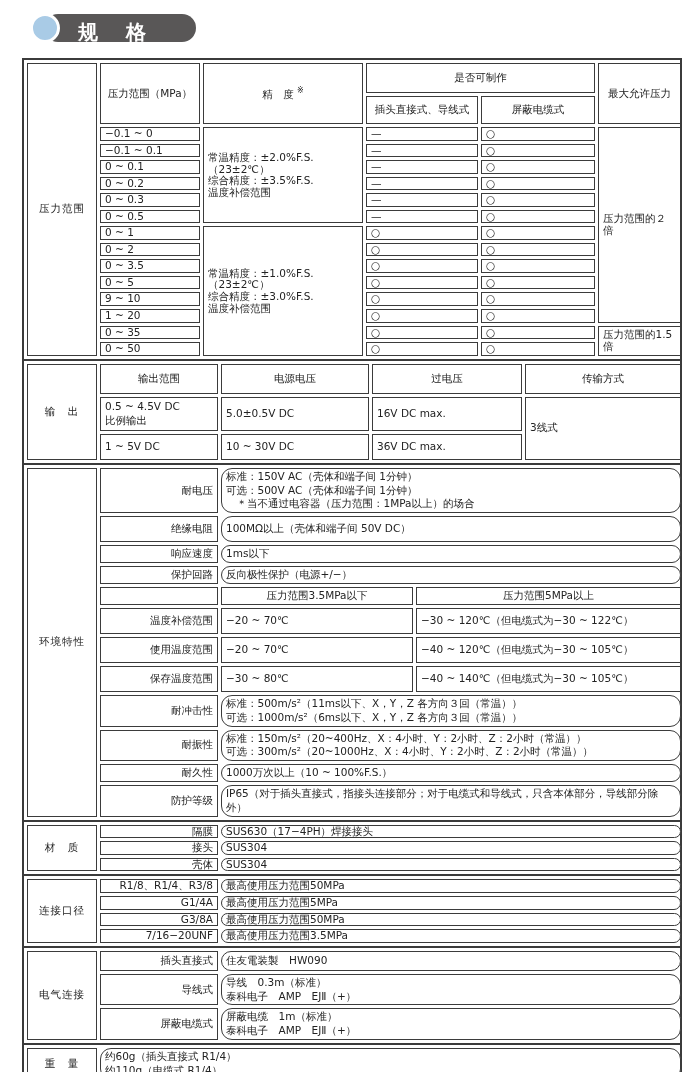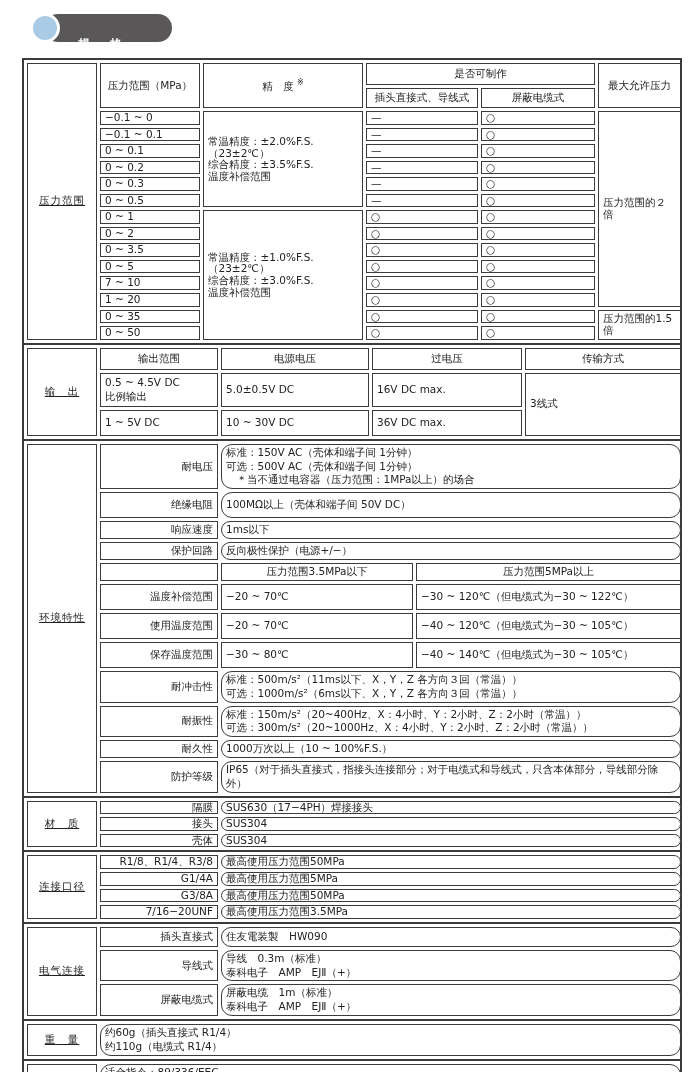--- a/index.html
+++ b/index.html
@@ -13,44 +13,44 @@
 
   
   .title-wrap { position:relative; height:32px; margin:2px 0 14px 8px; width:220px; }
   .title-circle {
     position:absolute; left:0; top:1px; width:30px; height:30px; border-radius:50%;
     background:#a9cbe6; border:3px solid #fff; z-index:2;
   }
   .title-badge {
     position:absolute; left:14px; top:2px; height:28px; line-height:28px;
     background:#595757; color:#fff; border-radius:14px;
-    font-size:12px; font-weight:bold; letter-spacing:4px;
-    padding:16px 46px 0 34px; white-space:nowrap;
+    font-size:20px; font-weight:bold; letter-spacing:4px;
+    padding:4px 46px 0 34px; white-space:nowrap;
   }
 
   
   .spec { border:2px solid #3b3b3b; background:#fff; }
   table.sec { width:100%; border-collapse:separate; border-spacing:3px; table-layout:fixed; }
   table.sec td {
     border:1px solid #3b3b3b; background:#fff;
     font-size:10.5px; line-height:1.32; padding:1px 4px; vertical-align:middle;
   }
-  td.lbl { background:#d3e4ef; text-align:center; letter-spacing:1px;text-decoration:underline; }
+  td.lbl { background:#d3e4ef; text-align:center; letter-spacing:1px; }
   td.hd  { background:#d3e4ef; text-align:center; }
   td.pn  { text-align:right; }
   td.ctr { text-align:left; }
   td.val { text-align:left; padding-left:8px; white-space:pre-line;border-radius:11px; }
   td.acc { text-align:left; padding-left:14px; white-space:pre-line; }
   td.indent { padding-left:135px; white-space:pre-line;margin-left:46px; }
   .divider { height:2px; background:#3b3b3b; }
 
   
   tr.dr td { height:12px; padding:0 4px; line-height:1.1; }
-  tr.hr1 td { height:22px; }
-  tr.hr2 td { height:20px;margin-top:47px; }
+  tr.hr1 td { height:30px; }
+  tr.hr2 td { height:28px;margin-top:47px; }
   td.h26 { height:26px; }
   td.h20 { height:20px; }
   sup { font-size:8px; }
 </style>
 </head>
 <body>
 
 <div class="page">
 
   <div class="title-wrap">
@@ -132,21 +132,21 @@
         <td class="ctr">0 ~ 3.5</td>
         <td class="ctr">○</td>
         <td class="ctr">○</td>
       </tr>
       <tr class="dr">
         <td class="ctr">0 ~ 5</td>
         <td class="ctr">○</td>
         <td class="ctr">○</td>
       </tr>
       <tr class="dr">
-        <td class="ctr">7 ~ 10</td>
+        <td class="ctr">9 ~ 10</td>
         <td class="ctr">○</td>
         <td class="ctr">○</td>
       </tr>
       <tr class="dr">
         <td class="ctr">1 ~ 20</td>
         <td class="ctr">○</td>
         <td class="ctr">○</td>
       </tr>
       <tr class="dr">
         <td class="ctr">0 ~ 35</td>

